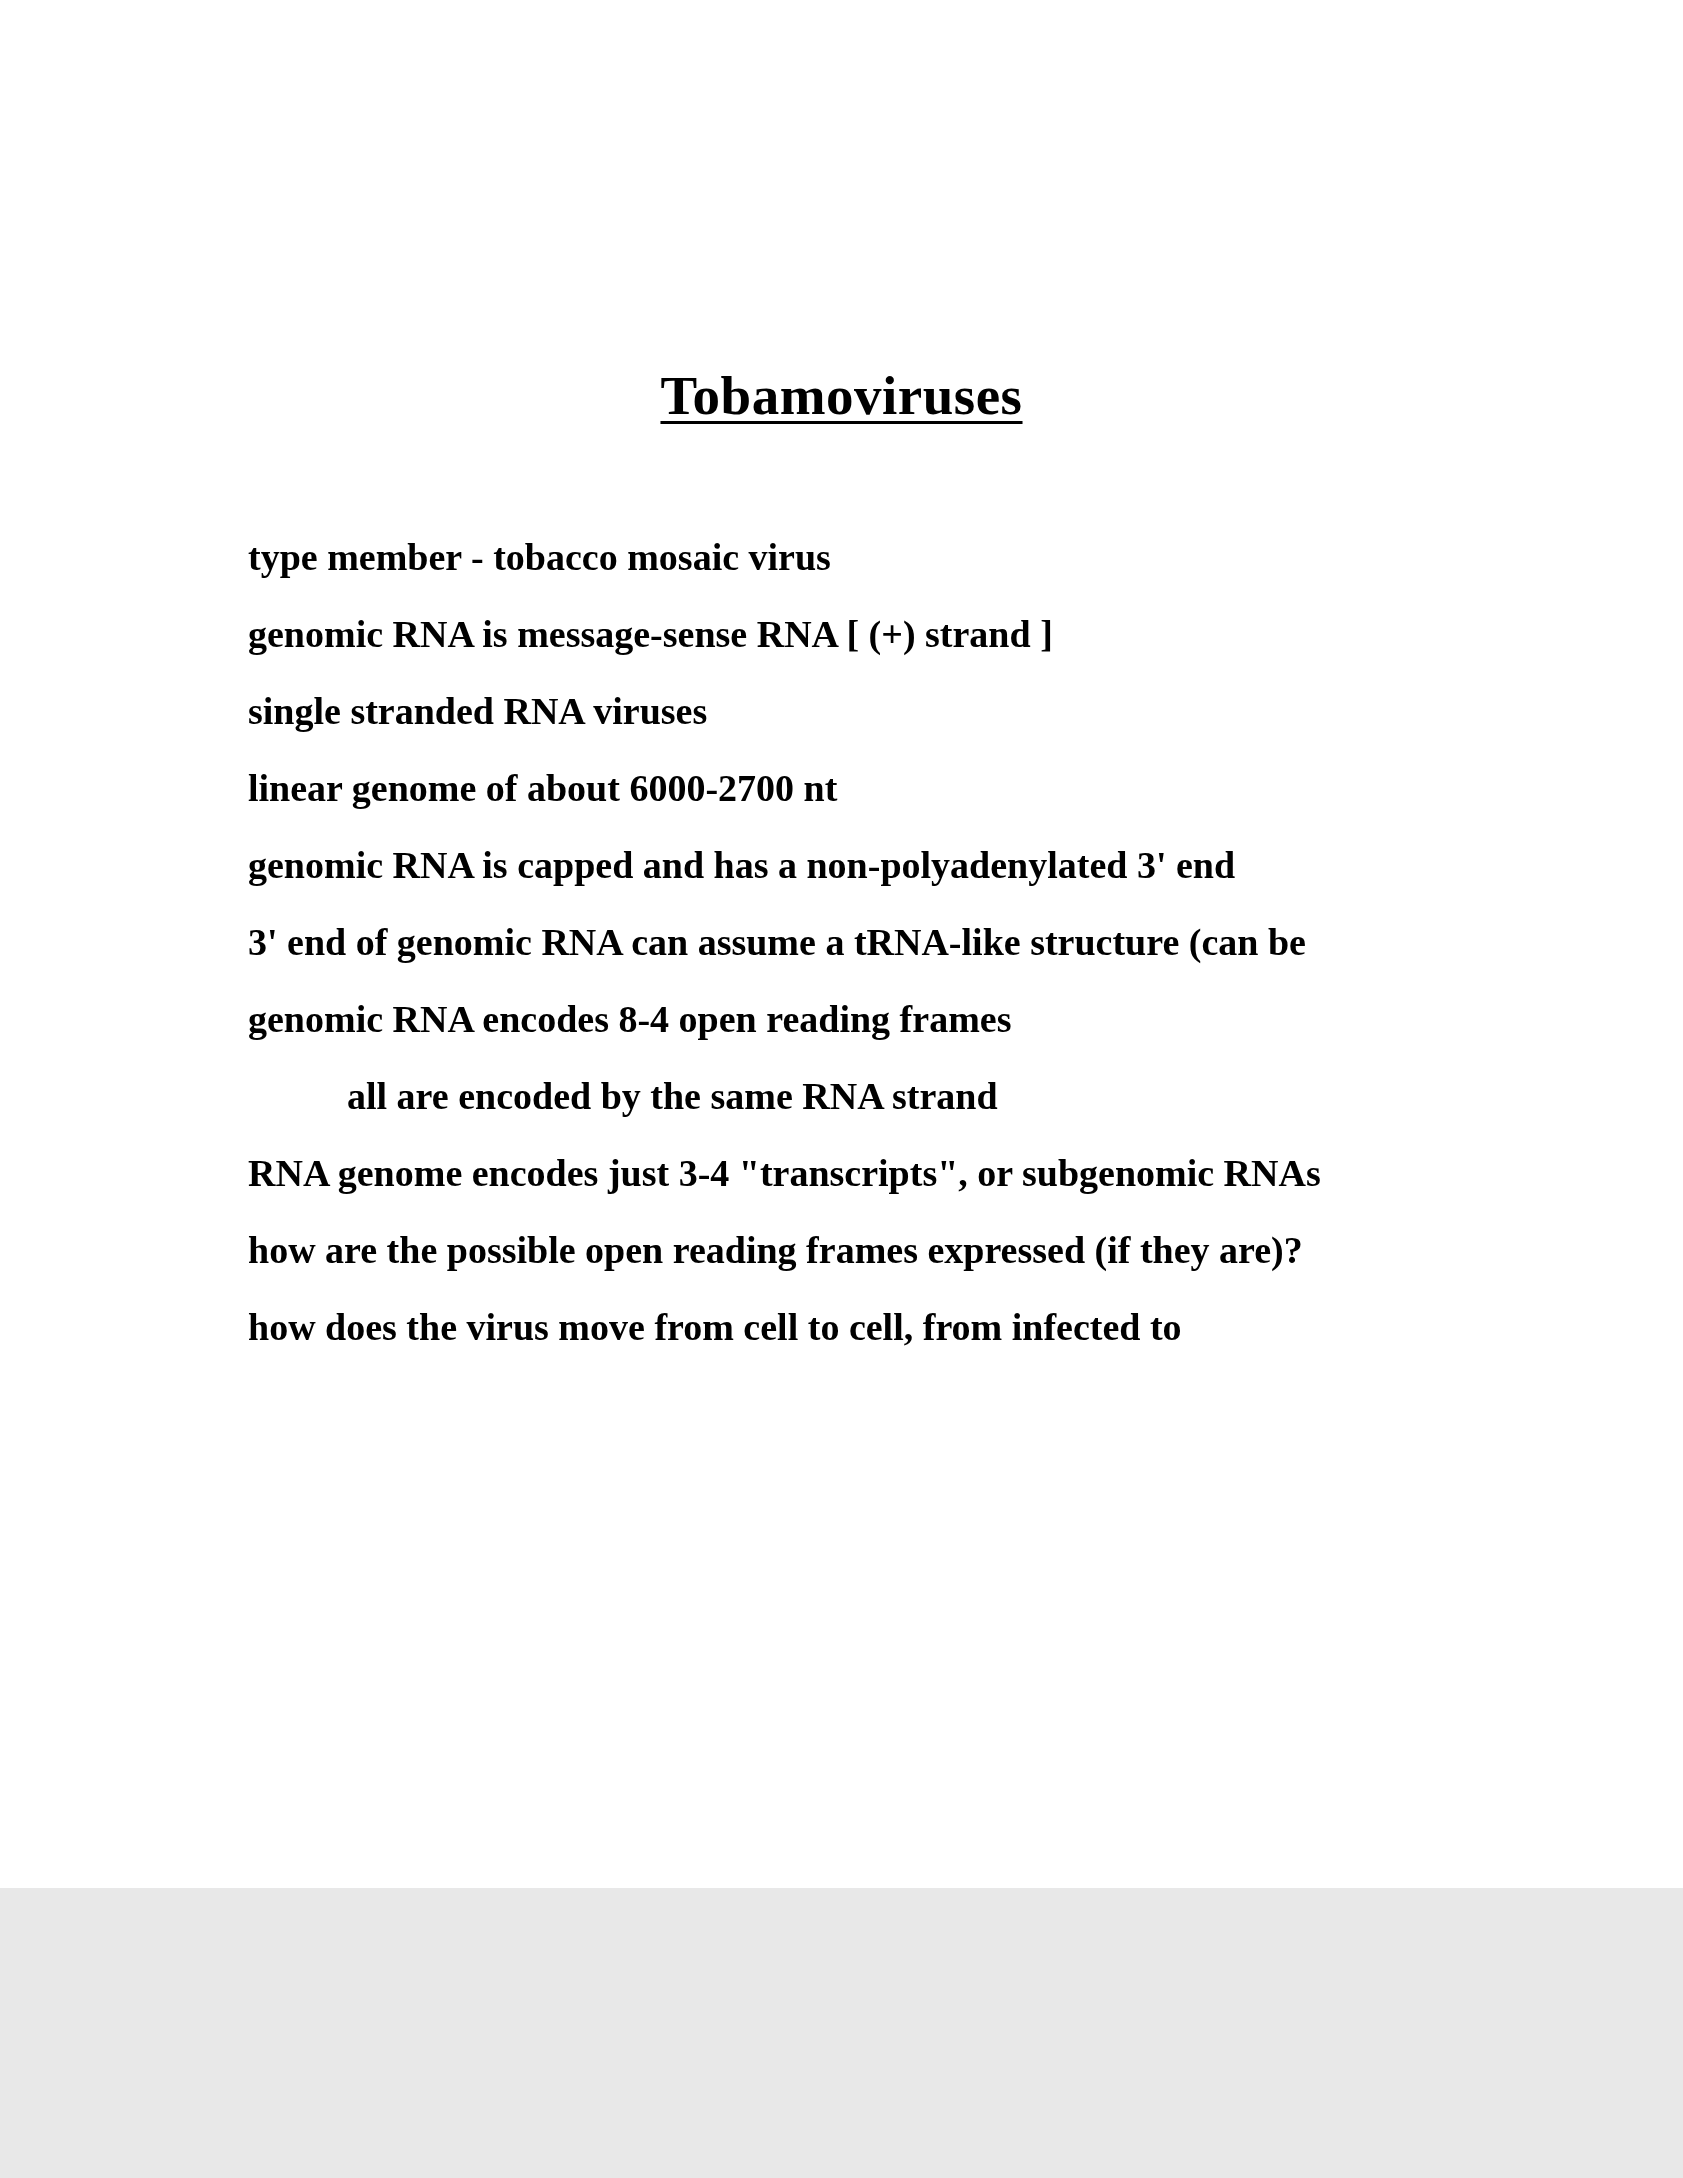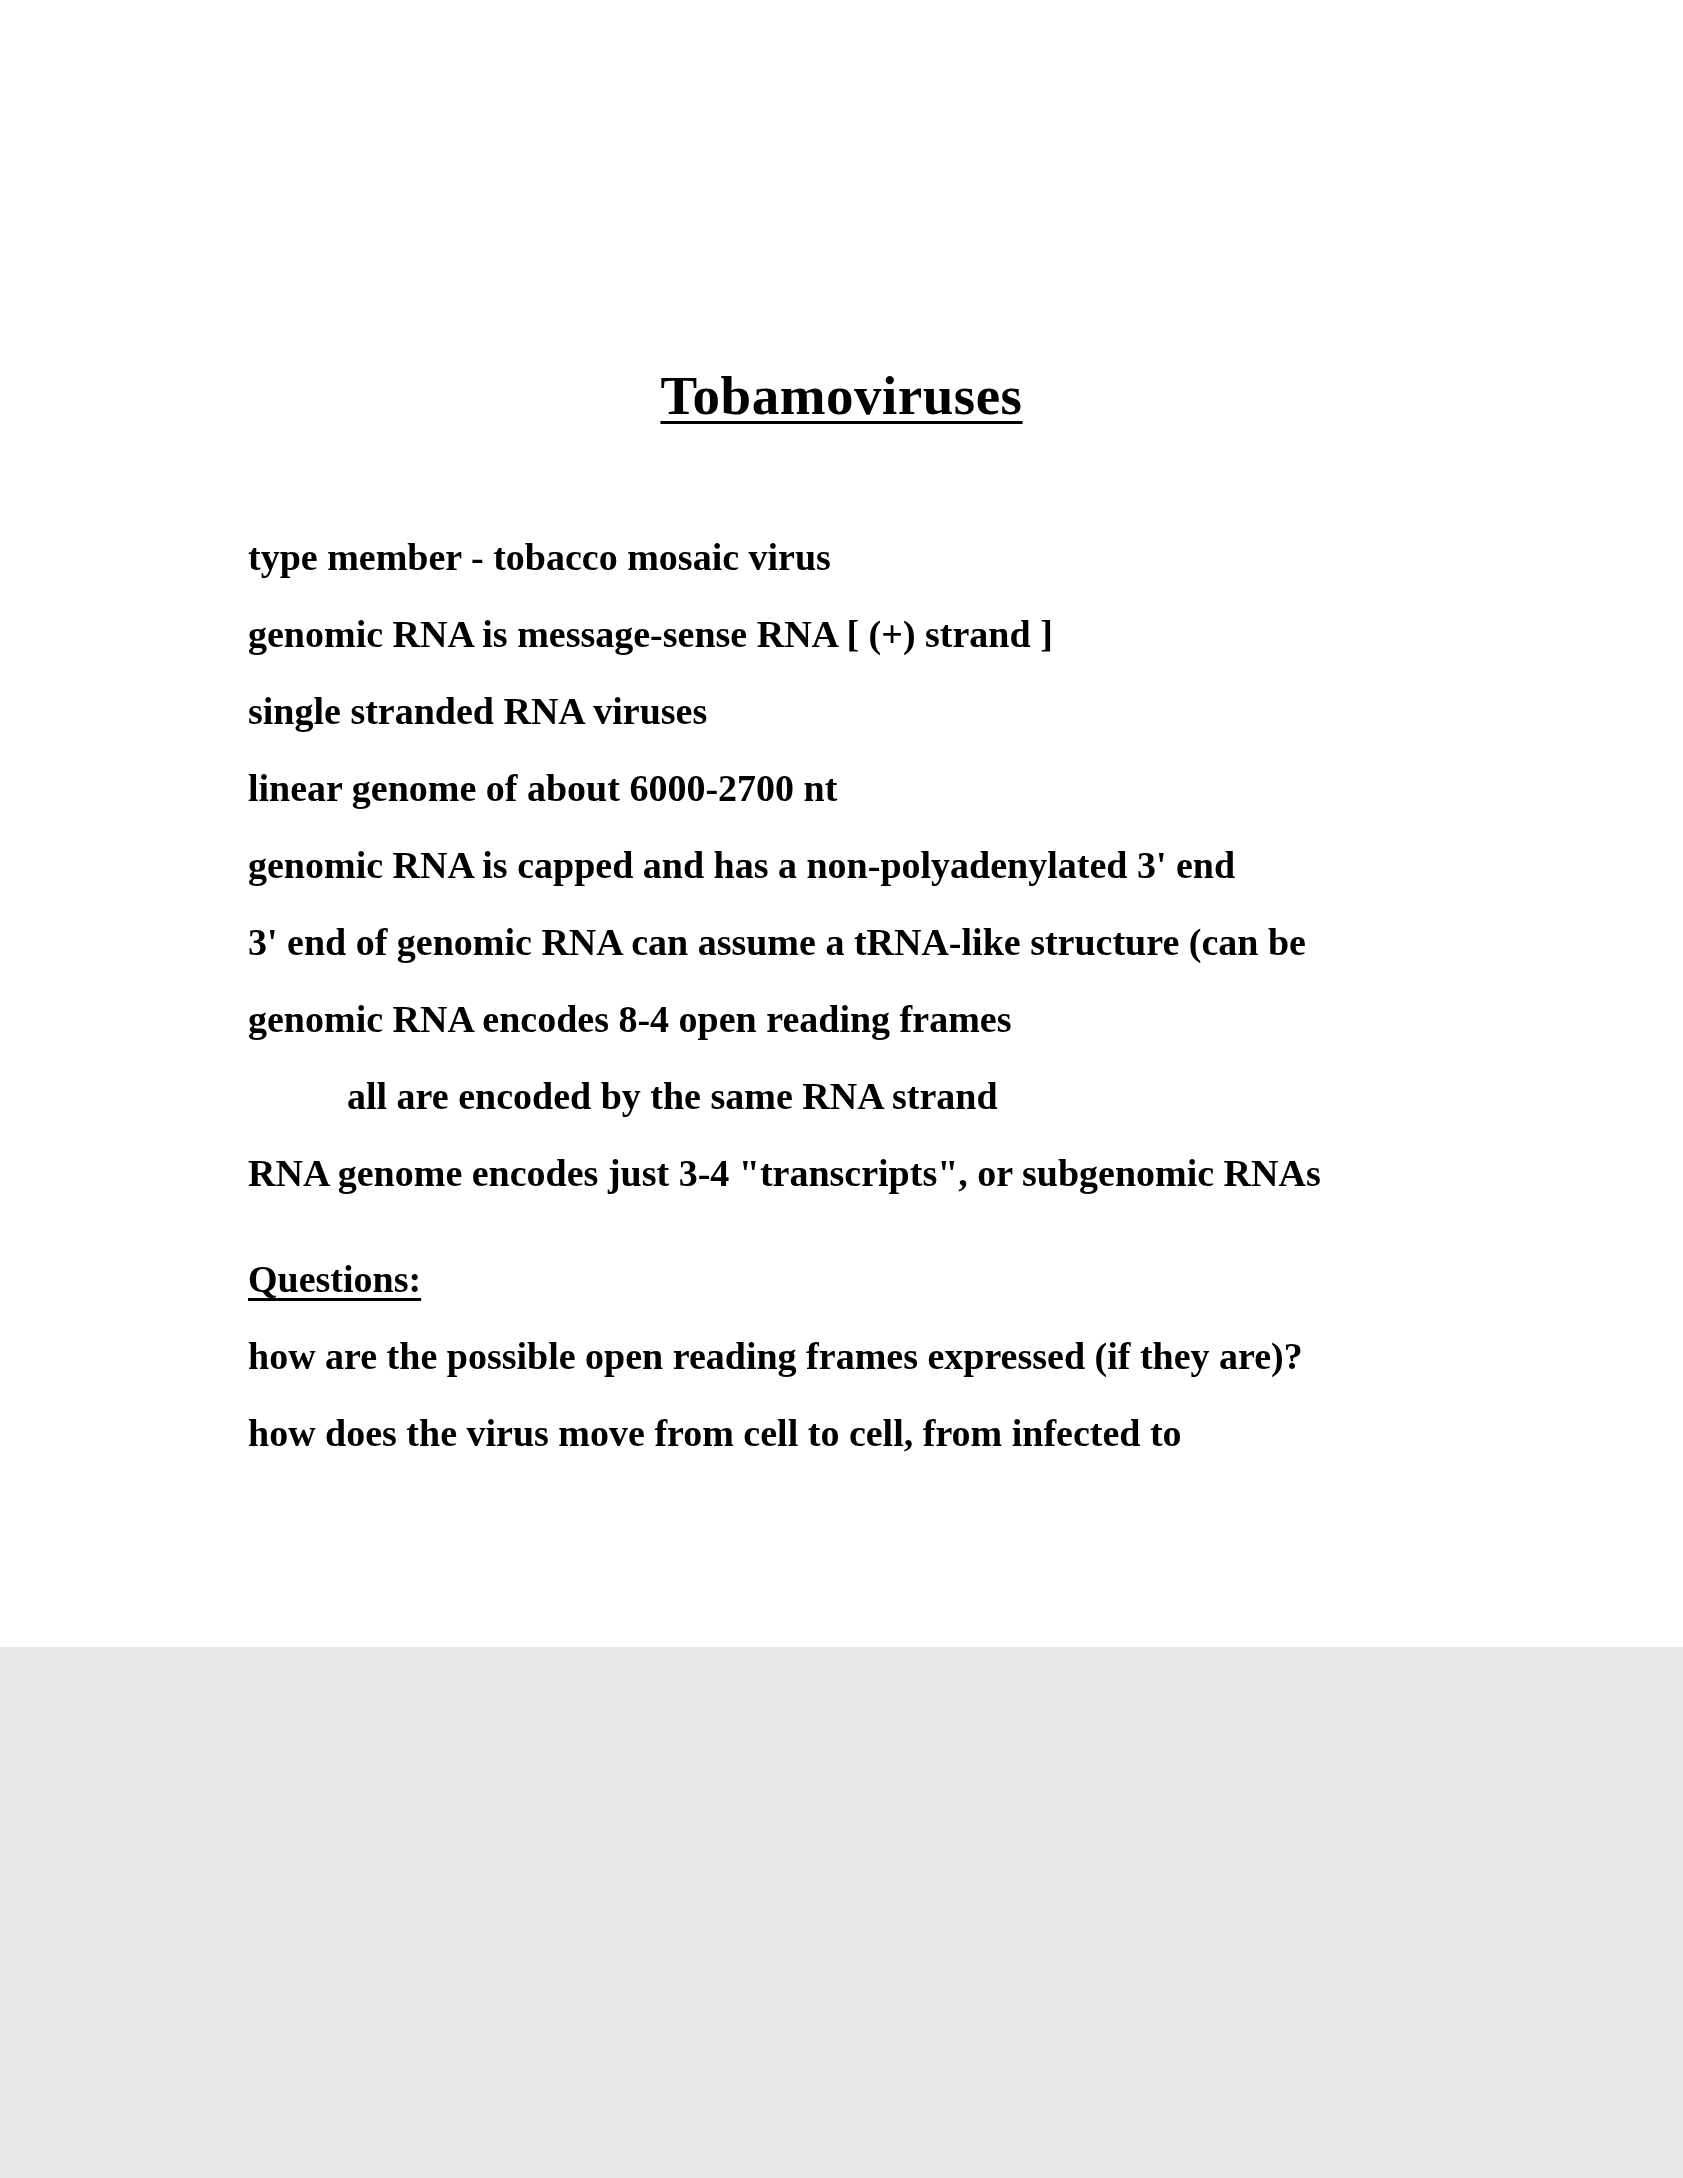--- a/index.html
+++ b/index.html
@@ -3,21 +3,21 @@
 <meta charset="utf-8">
 <style>
   html, body {
     margin: 0;
     padding: 0;
     background: #e8e8e8;
   }
   .page {
     position: relative;
     width: 1683px;
-    height: 1647px;
+    height: 1888px;
     margin: 0 auto;
     background: #ffffff;
     color: #000000;
     font-family: "Liberation Serif", "DejaVu Serif", serif;
     font-weight: 700;
     overflow: hidden;
   }
   .title-row {
     padding-top: 364px;
     text-align: center;
@@ -99,23 +99,20 @@
     </p>
 
     <p class="para indent">
       <span class="line">all are encoded by the same RNA strand</span>
     </p>
 
     <p class="para">
       <span class="line">RNA genome encodes just 3-4 "transcripts", or subgenomic RNAs</span>
     </p>
 
-    <p class="para questions-heading">
-      <span class="line">Questions:</span>
-    </p>
 
     <p class="para">
       <span class="line">how are the possible open reading frames expressed (if they are)?</span>
     </p>
 
 
     <p class="para">
       <span class="line">how does the virus move from cell to cell, from infected to</span>
     </p>
 

